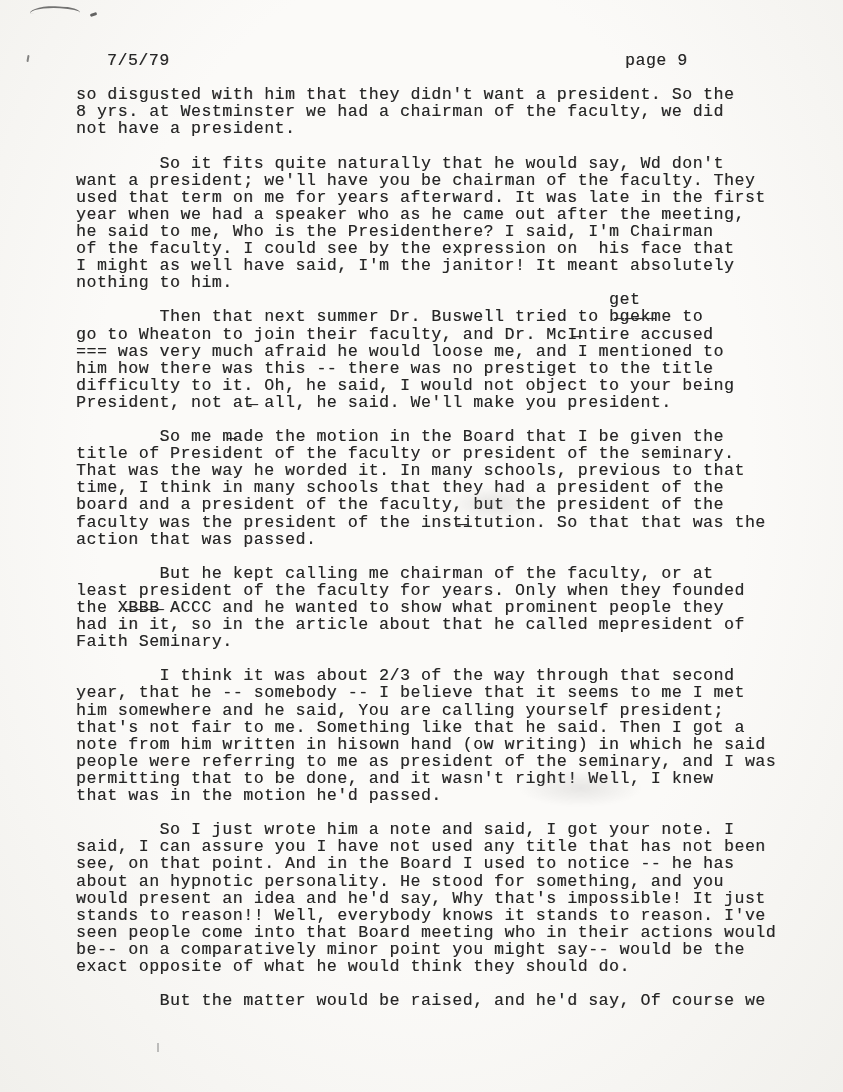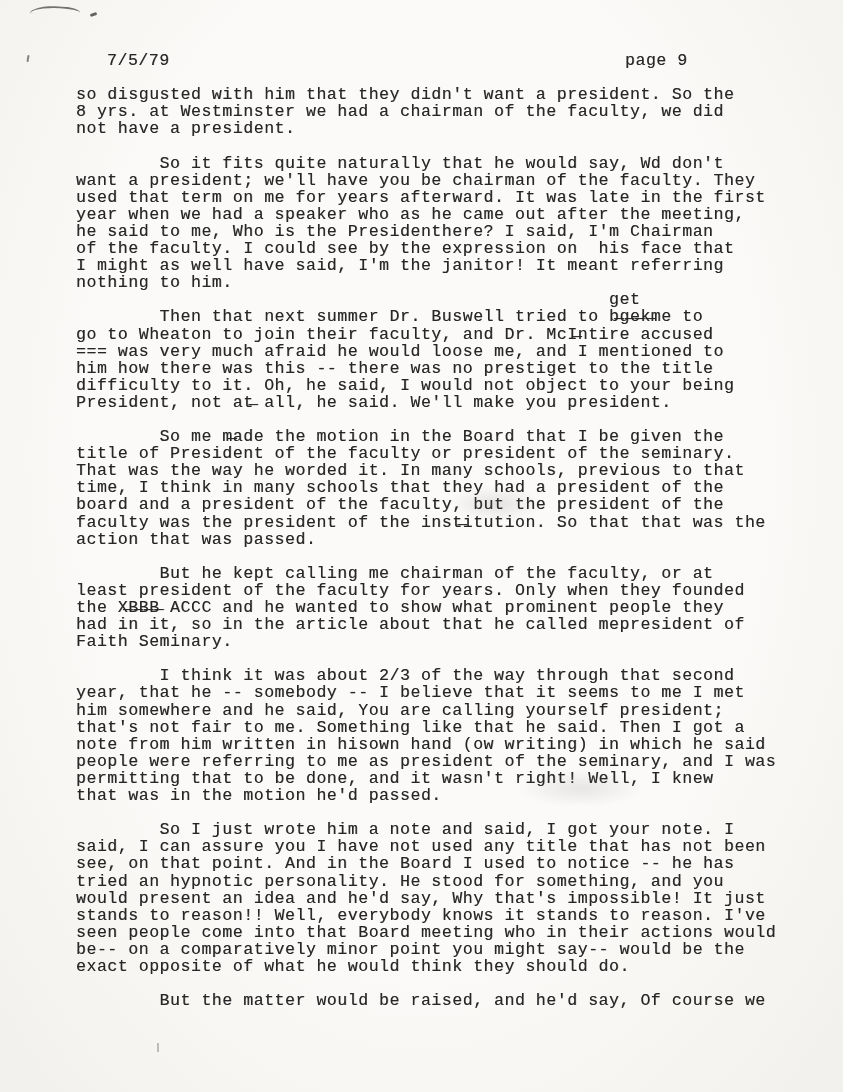--- a/index.html
+++ b/index.html
@@ -100,21 +100,21 @@
       <div class="tline">want a president; we'll have you be chairman of the faculty. They</div>
 
       <div class="tline">used that term on me for years afterward. It was late in the first</div>
 
       <div class="tline">year when we had a speaker who as he came out after the meeting,</div>
 
       <div class="tline">he said to me, Who is the Presidenthere? I said, I'm Chairman</div>
 
       <div class="tline">of the faculty. I could see by the expression on  his face that</div>
 
-      <div class="tline">I might as well have said, I'm the janitor! It meant referring</div>
+      <div class="tline">I might as well have said, I'm the janitor! It meant absolutely</div>
 
       <div class="tline">nothing to him.</div>
 
       <div class="tline">                                                   get</div>
 
       <div class="tline">        Then that next summer Dr. Buswell tried to b̶g̶e̶k̶me to</div>
 
       <div class="tline">go to Wheaton to join their faculty, and Dr. McI̶ntire accused</div>
 
       <div class="tline">=== was very much afraid he would loose me, and I mentioned to</div>
@@ -174,21 +174,21 @@
 
       <div class="tline"></div>
 
       <div class="tline">        So I just wrote him a note and said, I got your note. I</div>
 
       <div class="tline">said, I can assure you I have not used any title that has not been</div>
 
 
       <div class="tline">see, on that point. And in the Board I used to notice -- he has</div>
 
-      <div class="tline">tried an hypnotic personality. He stood for something, and you</div>
+      <div class="tline">about an hypnotic personality. He stood for something, and you</div>
 
       <div class="tline">would present an idea and he'd say, Why that's impossible! It just</div>
 
       <div class="tline">stands to reason!! Well, everybody knows it stands to reason. I've</div>
 
       <div class="tline">seen people come into that Board meeting who in their actions would</div>
 
       <div class="tline">be-- on a comparatively minor point you might say-- would be the</div>
 
       <div class="tline">exact opposite of what he would think they should do.</div>

